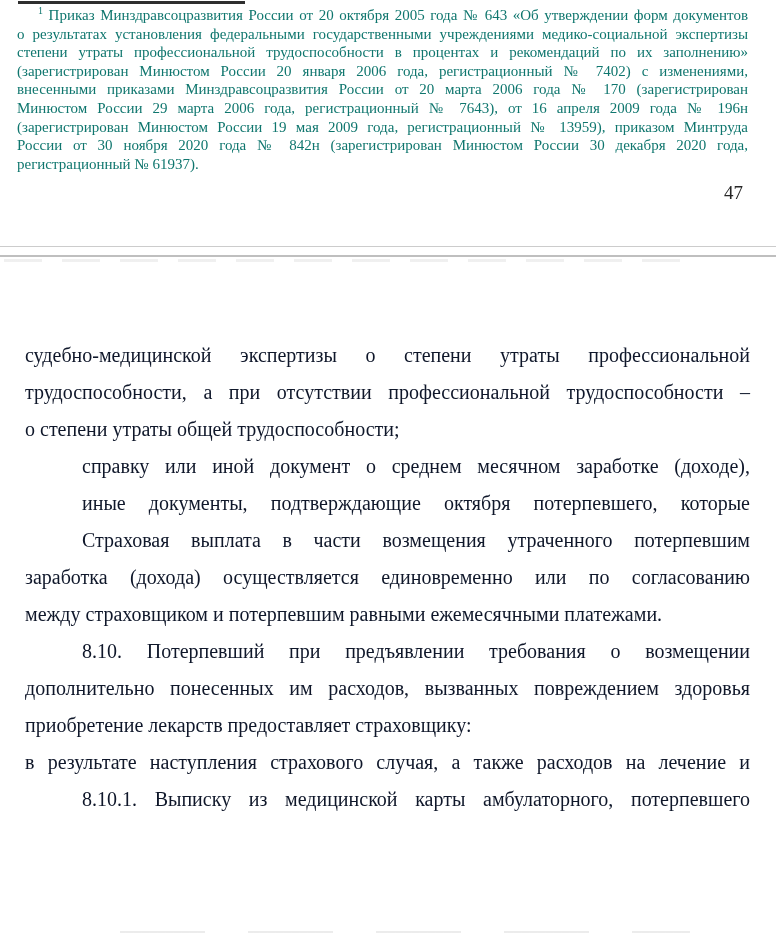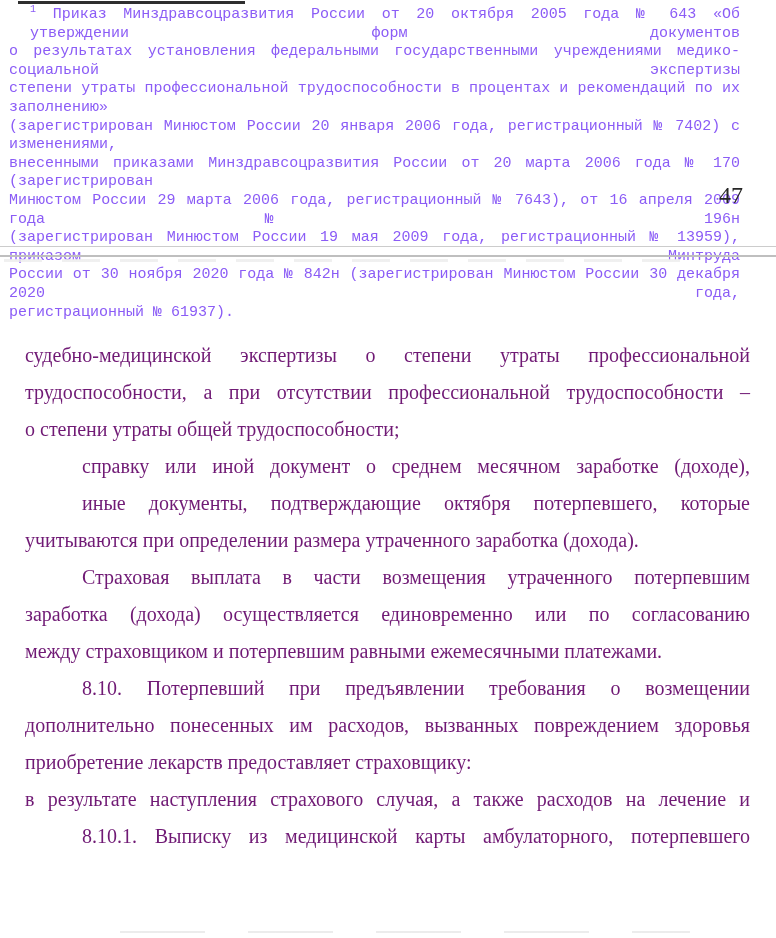--- a/index.html
+++ b/index.html
@@ -10,40 +10,40 @@
     position:relative;
     font-family:"Liberation Serif","DejaVu Serif",serif;
     color:#1b1b1b;
     -webkit-font-smoothing:antialiased;
   }
   
   .top-rule{position:absolute;left:18px;top:1px;width:227px;height:3px;background:#2f2f2f;}
 
   
   .footnote{
-    position:absolute;left:9px;top:6px;width:731px;
-    font-size:15px;line-height:18.6px;color:#8b5cf6;font-family:Liberation Mono, monospace;
+    position:absolute;left:17px;top:6px;width:731px;
+    font-size:15px;line-height:18.6px;color:#0f766e;
   }
   .fn-line.just{text-align:justify;text-align-last:justify;}
   .fn-line.fn-first{padding-left:21px;}
   sup.fn-marker{font-size:10px;line-height:0;vertical-align:super;}
 
   
-  .page-number{position:absolute;top:182px;right:33px;font-size:24px;color:#262626;text-align:right;}
+  .page-number{position:absolute;top:182px;right:33px;font-size:19px;color:#262626;text-align:right;}
 
   
   .div-line1{position:absolute;left:0;top:246px;width:776px;height:1px;background:#cccccc;}
   .div-line2{position:absolute;left:0;top:255px;width:776px;height:2px;background:#bfbfbf;}
   .div-noise{position:absolute;left:4px;top:259px;width:690px;height:3px;opacity:.8;
     background:repeating-linear-gradient(90deg,#ececec 0 38px,transparent 38px 58px);}
 
   
   .body-text{
     position:absolute;left:25px;top:337px;width:725px;
-    font-size:20px;line-height:37px;color:#701a75;
+    font-size:20px;line-height:37px;color:#0f172a;
   }
   .b-line.just{text-align:justify;text-align-last:justify;}
   .b-line.indent{padding-left:57px;}
 
   
   .bottom-noise{position:absolute;left:120px;top:931px;width:570px;height:2px;opacity:.7;
     background:repeating-linear-gradient(90deg,#e4e4e4 0 85px,transparent 85px 128px);}
 </style>
 </head>
 <body>
@@ -72,21 +72,20 @@
     <div class="paragraph">
       <div class="b-line just">судебно-медицинской экспертизы о степени утраты профессиональной</div>
       <div class="b-line just">трудоспособности, а при отсутствии профессиональной трудоспособности –</div>
       <div class="b-line">о степени утраты общей трудоспособности;</div>
     </div>
     <div class="paragraph">
       <div class="b-line just indent">справку или иной документ о среднем месячном заработке (доходе),</div>
     </div>
     <div class="paragraph">
       <div class="b-line just indent">иные документы, подтверждающие октября потерпевшего, которые</div>
-      <div class="b-line">учитываются при определении размера утраченного заработка (дохода).</div>
     </div>
     <div class="paragraph">
       <div class="b-line just indent">Страховая выплата в части возмещения утраченного потерпевшим</div>
       <div class="b-line just">заработка (дохода) осуществляется единовременно или по согласованию</div>
       <div class="b-line">между страховщиком и потерпевшим равными ежемесячными платежами.</div>
     </div>
     <div class="paragraph">
       <div class="b-line just indent">8.10. Потерпевший при предъявлении требования о возмещении</div>
       <div class="b-line just">дополнительно понесенных им расходов, вызванных повреждением здоровья</div>
       <div class="b-line">приобретение лекарств предоставляет страховщику:</div>

